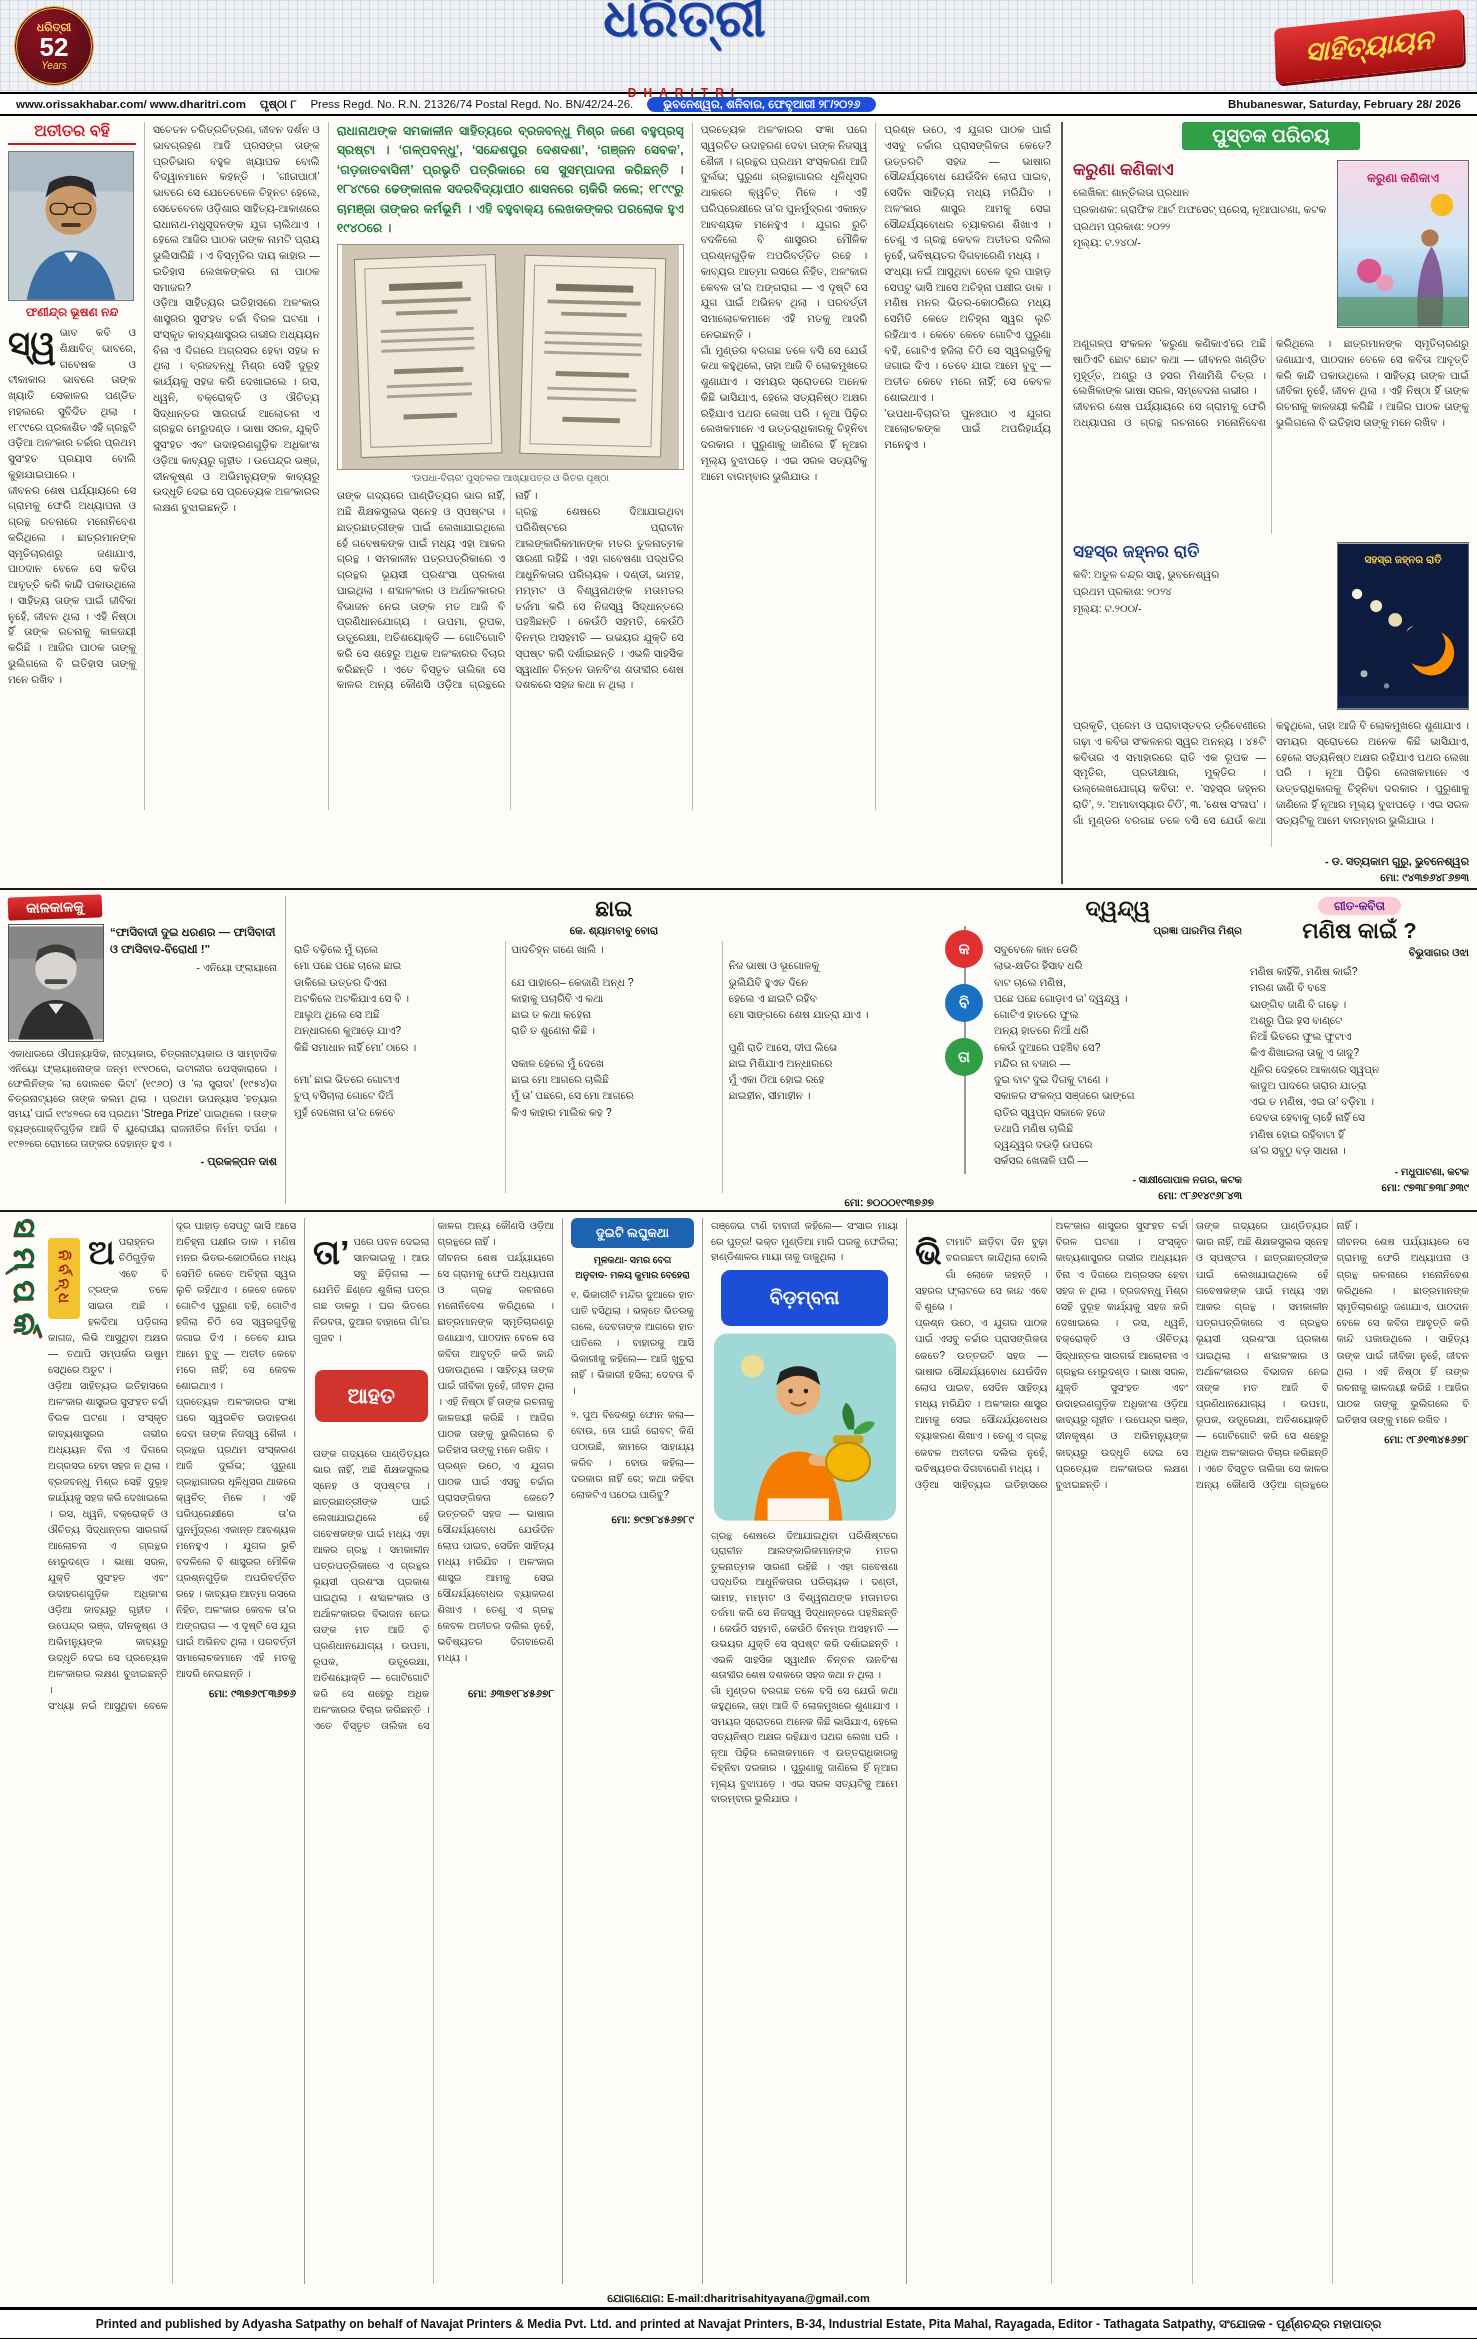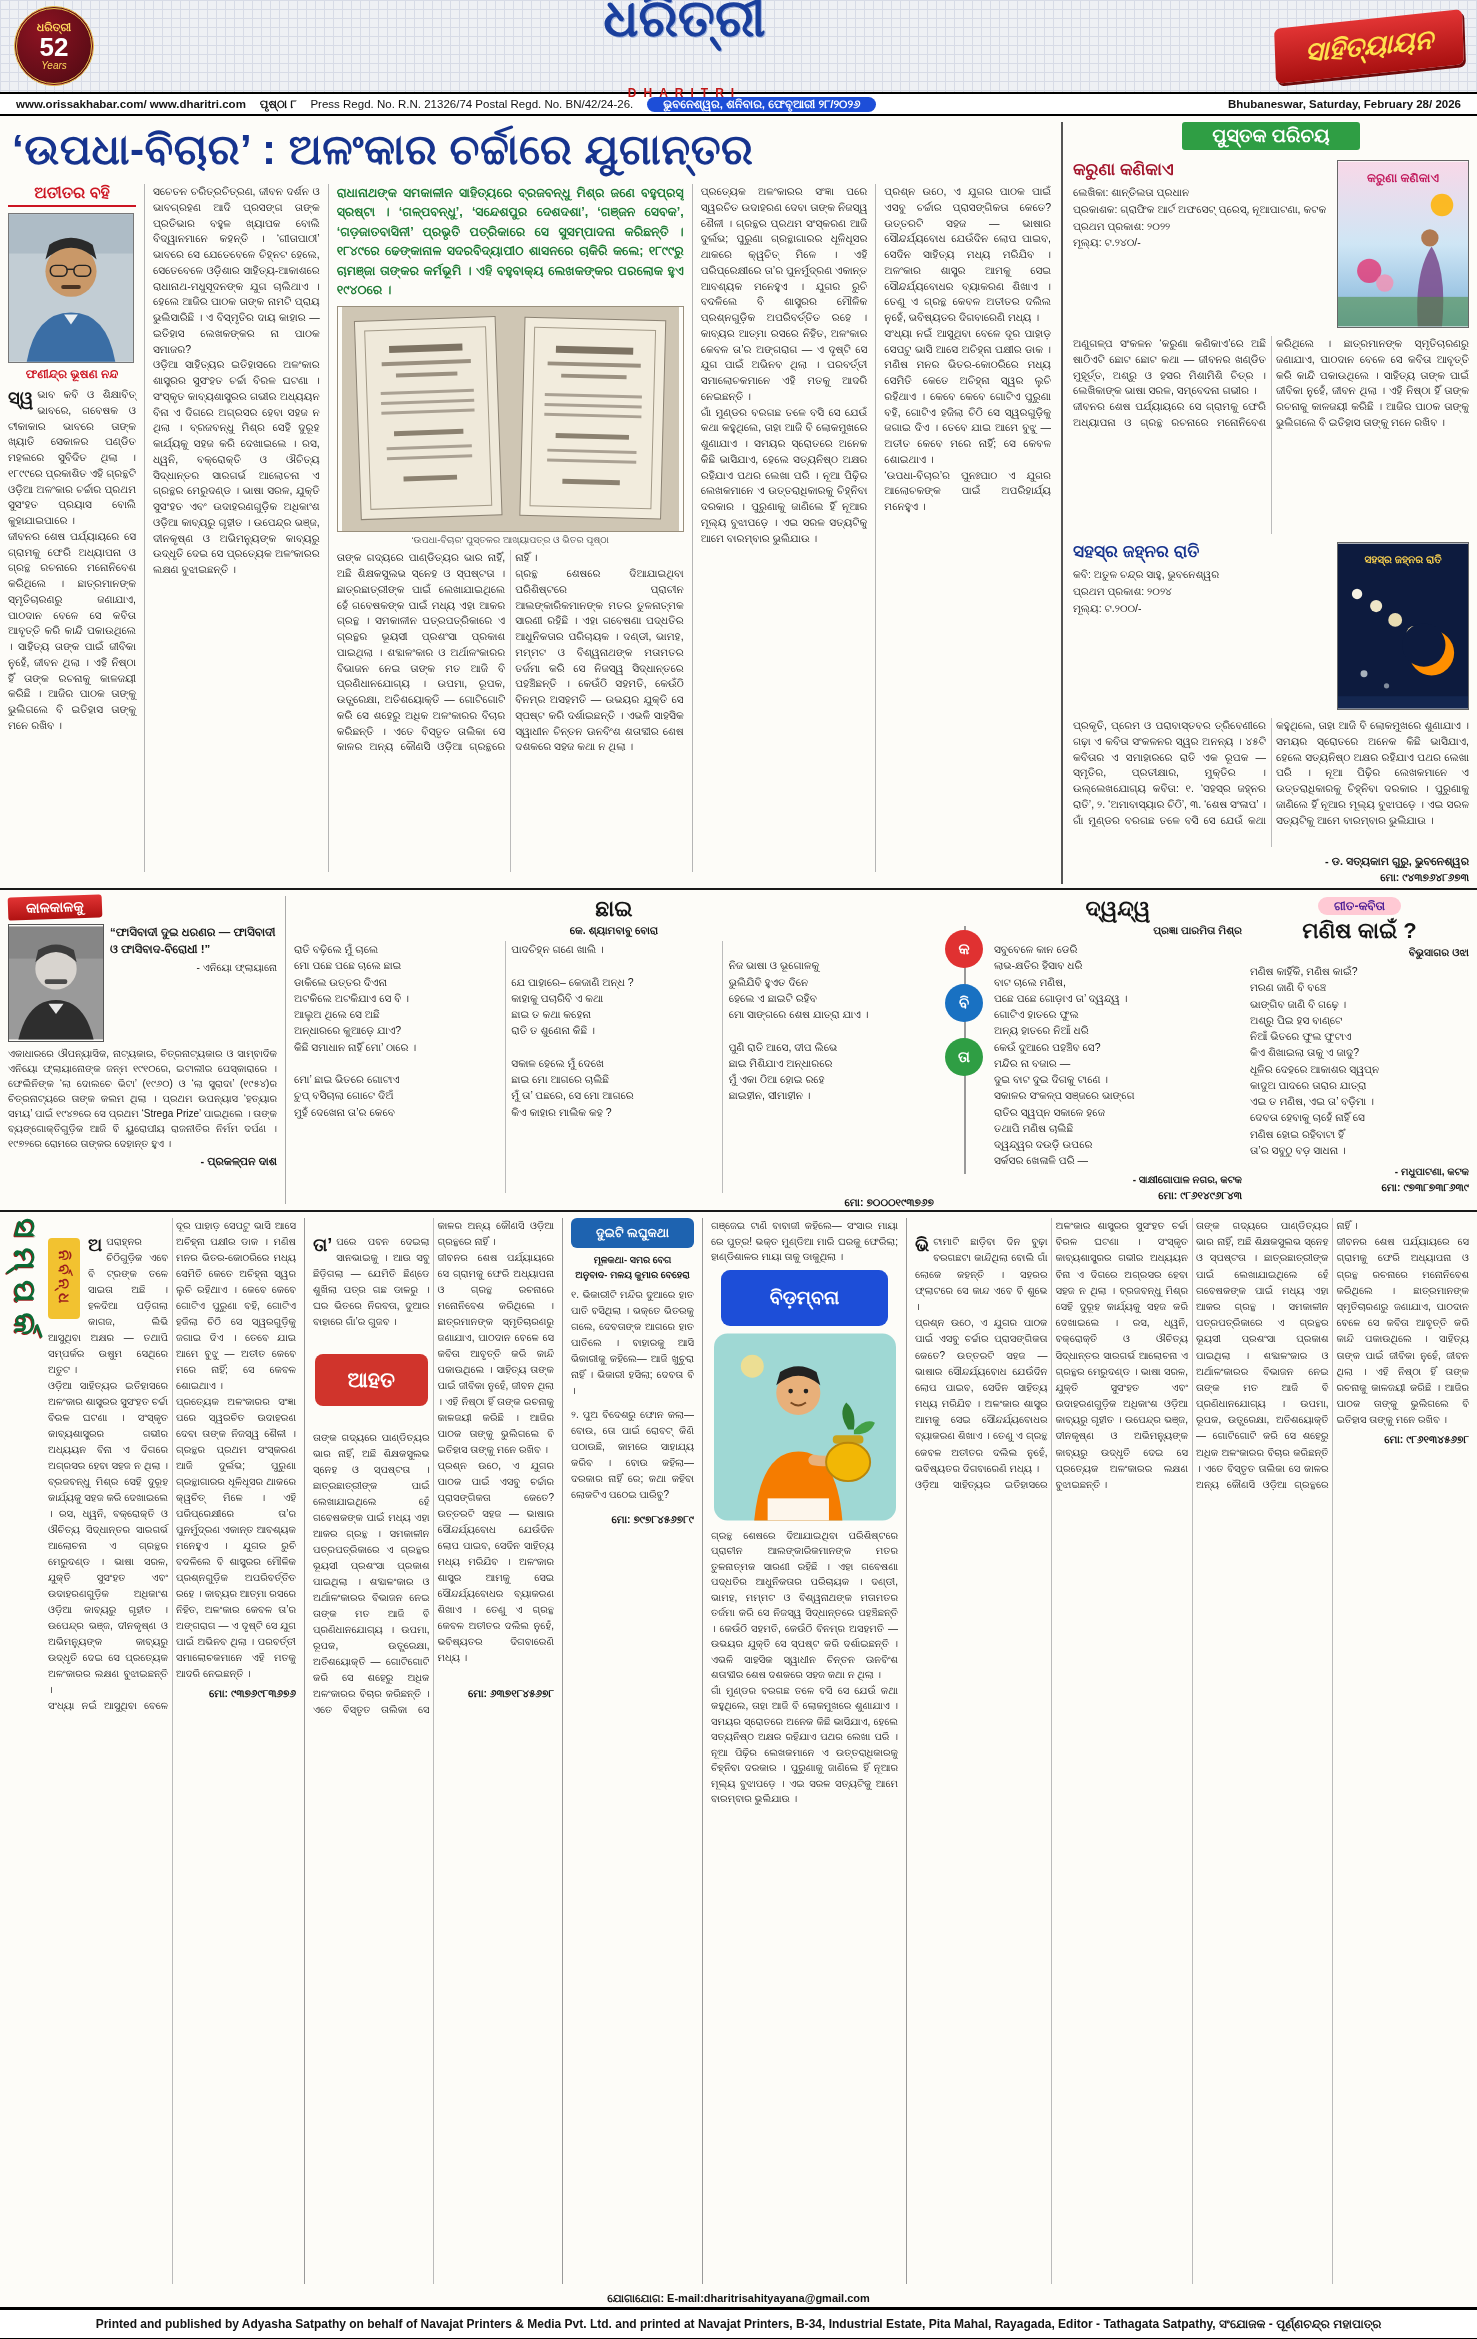--- a/index.html
+++ b/index.html
@@ -27,21 +27,21 @@
     background:#fff; font-size:11.5px; padding:2px 16px; height:24px; }
   .ib-web { font-weight:bold; }
   .ib-page { font-weight:bold; }
   .ib-regd { }
   .ib-date-od { background:#1d4ed8; color:#fff; padding:1px 16px; border-radius:10px; font-weight:bold; }
   .ib-date-en { margin-left:auto; font-weight:bold;text-align:center; }
 
   
   .txt { font-size:10.5px; line-height:1.5; text-align:justify; white-space:pre-line; }
   .small { font-size:10px; }
-  .dc { float:left; font-size:18px; font-weight:bold; line-height:0.9; padding:3px 4px 0 0; }
+  .dc { float:left; font-size:34px; font-weight:bold; line-height:0.9; padding:3px 4px 0 0; }
   .sig { text-align:right; font-weight:bold; font-size:11px; margin-top:4px; }
   .phone { text-align:right; font-weight:bold; font-size:10.5px; margin-top:3px; }
   .center { text-align:center; }
 
   
   .lead { display:flex; gap:10px; padding:6px 8px 4px 8px; height:772px; overflow:hidden; }
   .main-article { flex:1; min-width:0; }
   .headline { color:#16338e; font-size:42px; font-weight:bold; padding:4px 0 10px 4px; letter-spacing:0.5px; }
   .article-body { display:flex; gap:8px; height:688px; overflow:hidden; }
   .bio-col { width:128px; flex:none; }
@@ -144,21 +144,20 @@
   <div class="infobar">
     <span class="ib-web">www.orissakhabar.com/ www.dharitri.com</span>
     <span class="ib-page">ପୃଷ୍ଠା ୮</span>
     <span class="ib-regd">Press Regd. No. R.N. 21326/74 Postal Regd. No. BN/42/24-26.</span>
     <span class="ib-date-od">ଭୁବନେଶ୍ୱର, ଶନିବାର, ଫେବୃଆରୀ ୨୮/୨୦୨୬</span>
     <span class="ib-date-en">Bhubaneswar, Saturday, February 28/ 2026</span>
   </div>
 
   <section class="lead">
     <article class="main-article">
-      <h1 class="headline">‘ଉପଧା-ବିଚାର’ : ଅଳଂକାର ଚର୍ଚ୍ଚାରେ ଯୁଗାନ୍ତର</h1>
       <div class="article-body">
 
         <div class="bio-col">
           <div class="kicker">ଅତୀତର ବହି</div>
           <svg class="author-photo" viewBox="0 0 126 150">
             <rect width="126" height="150" fill="#c2cdd4"></rect>
             <rect width="126" height="40" fill="#aebcc6"></rect>
             <circle cx="63" cy="58" r="26" fill="#c99868"></circle>
             <path d="M37 46 q26 -24 52 0 l-4 -15 q-22 -14 -44 0 z" fill="#2a2a2a"></path>
             <rect x="42" y="52" width="17" height="11" rx="5" fill="none" stroke="#222" stroke-width="1.5"></rect>

